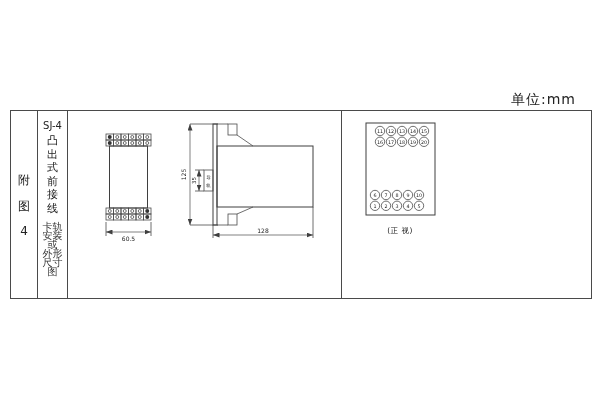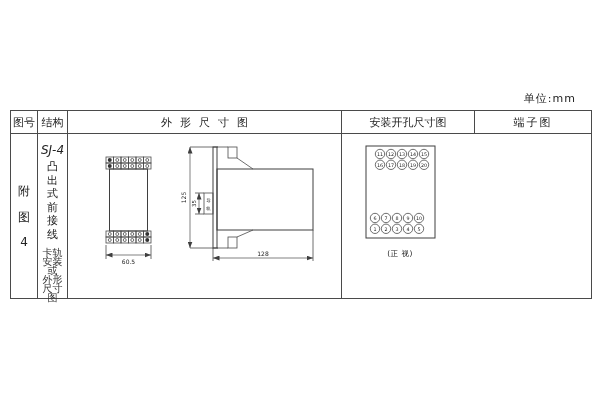--- a/index.html
+++ b/index.html
@@ -1,38 +1,38 @@
 <!DOCTYPE html>
 <html><head>
 <meta charset="utf-8">
 <style>
   html,body { margin:0; padding:0; background:#fff; }
   .page {
     position:relative; width:600px; height:400px; background:#ffffff;
     font-family:"DejaVu Sans","Liberation Sans",sans-serif; color:#222;
     overflow:hidden;
   }
-  .unit-label { position:absolute; top:91px; right:24px; font-size:11px; letter-spacing:1px; color:#222; }
+  .unit-label { position:absolute; top:91px; right:24px; font-size:14px; letter-spacing:1px; color:#222; }
 
   .tbl {
     position:absolute; left:10px; top:110px; width:580px; height:187px;
     border:1px solid #4a4a4a; display:flex; flex-direction:column; box-sizing:content-box;
   }
   .hrow { display:flex; height:22px; border-bottom:1px solid #4a4a4a; flex:0 0 auto; }
   .brow { display:flex; flex:1 1 auto; min-height:0; }
   .cell { border-right:1px solid #4a4a4a; display:flex; align-items:center; justify-content:center; box-sizing:border-box; }
   .cell:last-child { border-right:none; }
   .c1 { width:27px; } .c2 { width:30px; } .c3 { width:274px; } .c4 { width:133px; } .c5 { flex:1; }
   .hd { font-size:11px; color:#222; white-space:nowrap; }
   .hd2 { letter-spacing:2px; }
   .hd-sp { letter-spacing:8px; text-indent:8px; }
 
   .figno { flex-direction:column; gap:9px; font-size:12px; }
   .structure { flex-direction:column; justify-content:flex-start; padding-top:9px; }
-  .model { font-size:12px; margin-bottom:3px; white-space:nowrap;font-style:italic; }
+  .model { font-size:10px; margin-bottom:3px; white-space:nowrap; }
   .tchar { font-size:11px; line-height:13.5px; }
   .note { font-size:10px; line-height:9px; margin-top:7px; text-align:center; color:#333; }
   .drawcell { position:relative; }
   .drawcell svg { position:absolute; left:0; top:0; display:block; }
 
   svg text { font-family:"DejaVu Sans","Liberation Sans",sans-serif; fill:#222; }
   .ln  { fill:none; stroke:#3f3f3f; stroke-width:1; }
   .lnt { fill:none; stroke:#4a4a4a; stroke-width:0.8; }
   .dim { fill:none; stroke:#4a4a4a; stroke-width:0.7; }
   .fillc { fill:#333; stroke:none; }
@@ -52,37 +52,20 @@
     </marker>
   </defs>
 </svg>
 
 <div class="page">
 
   <div class="unit-label">单位:mm</div>
 
   <div class="tbl">
 
-    <div class="hrow">
-      <div class="cell c1 hd">
-          <span>图号</span>
-        </div>
-      <div class="cell c2 hd">
-          <span>结构</span>
-        </div>
-      <div class="cell c3 hd hd-sp">
-          <span>外形尺寸图</span>
-        </div>
-      <div class="cell c4 hd">
-          <span>安装开孔尺寸图</span>
-        </div>
-      <div class="cell c5 hd hd2">
-          <span>端子图</span>
-        </div>
-    </div>
 
     <div class="brow">
 
       <div class="cell c1 figno">
         <span>附</span>
         <span>图</span>
         <span>4</span>
       </div>
 
       <div class="cell c2 structure">

